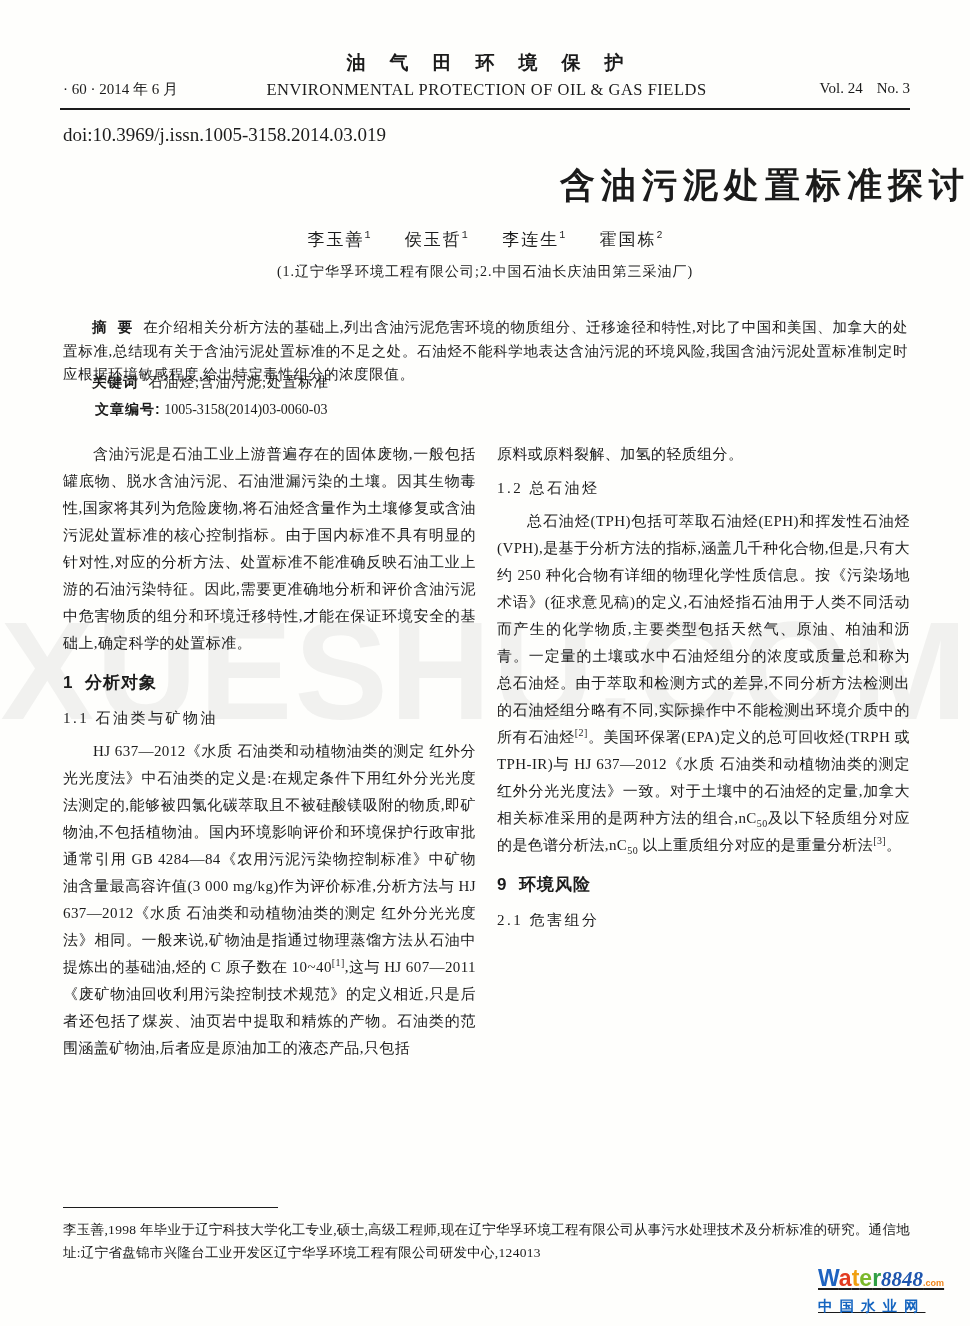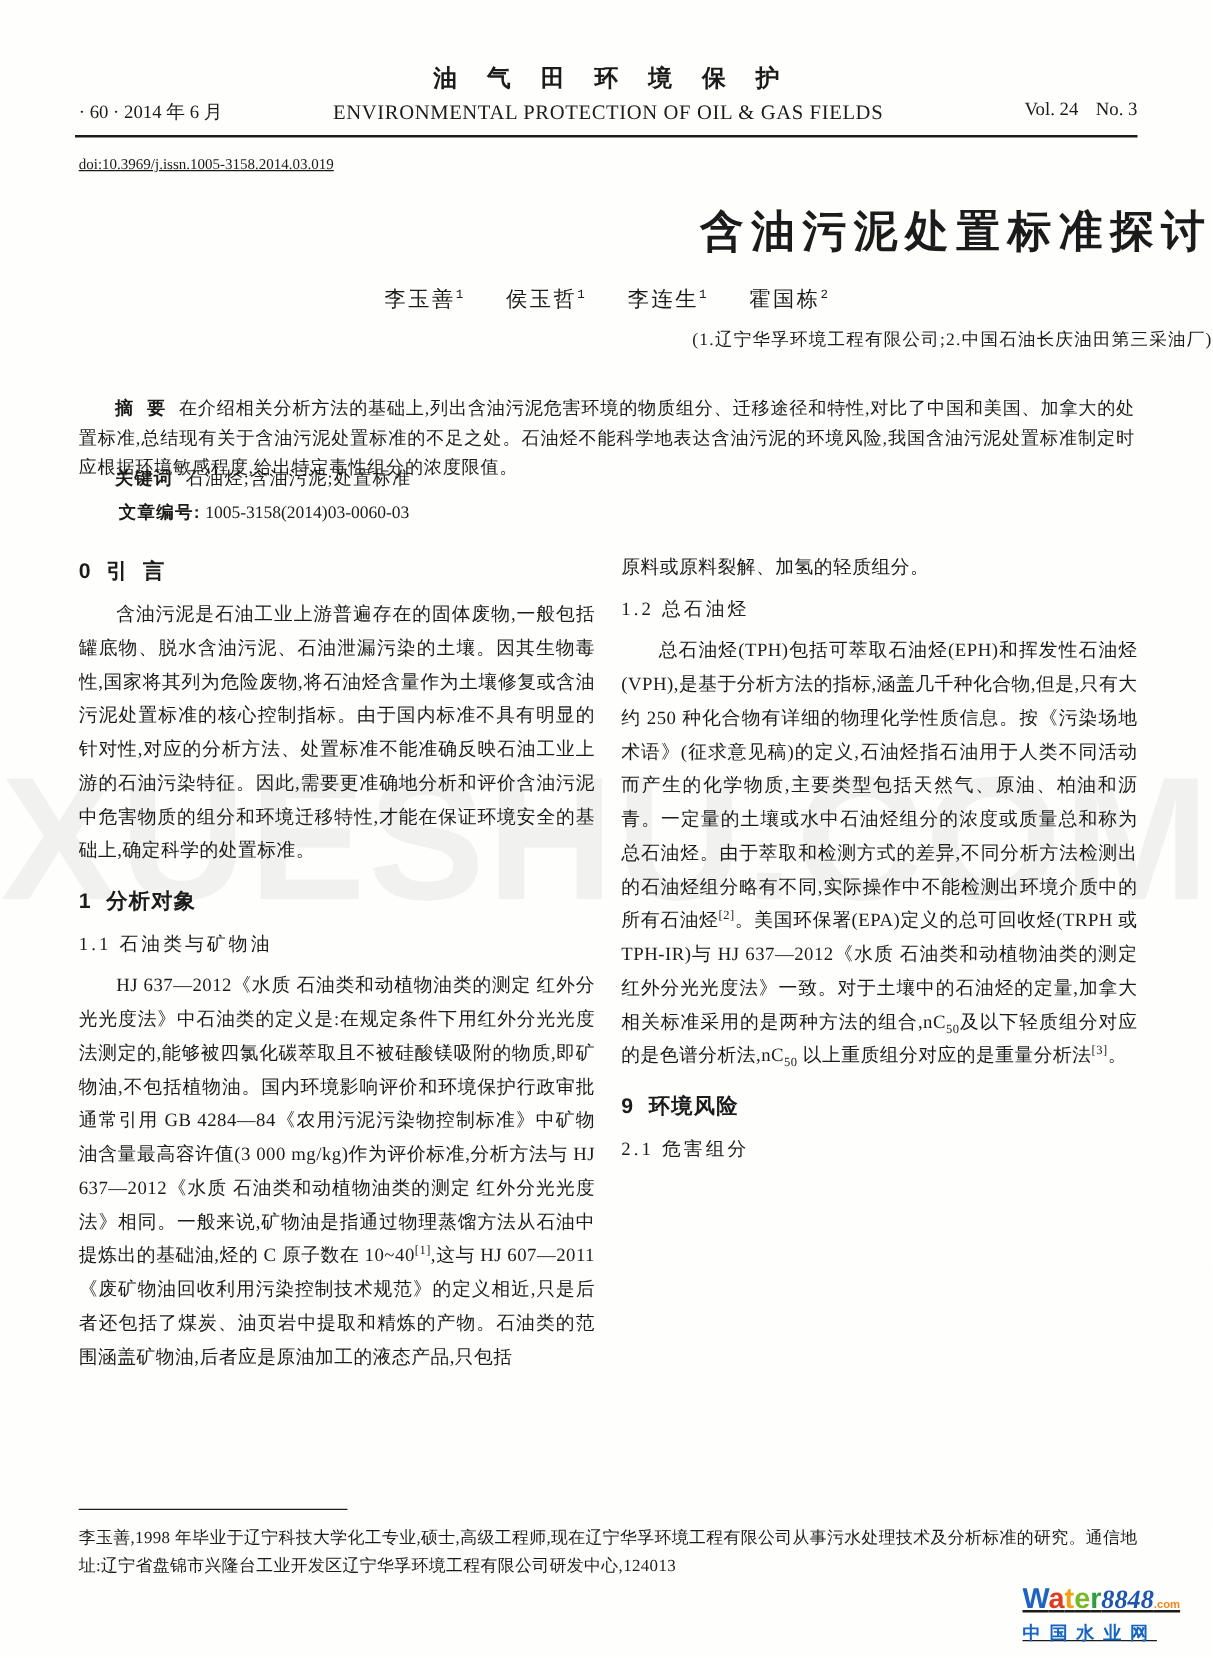--- a/index.html
+++ b/index.html
@@ -18,35 +18,35 @@
   .hrow {
     position:absolute; top:80px; left:63px; width:847px; height:22px;
   }
   .hl { position:absolute; left:0; top:0; font-size:15px; }
   .hc { position:absolute; left:0; right:0; top:0; text-align:center;
         font-size:16.5px; letter-spacing:0.5px; }
   .hv { position:absolute; right:0; top:0; font-size:15px; }
   .hv .gap { display:inline-block; width:14px; }
   .rule { position:absolute; top:108px; left:60px; width:850px; height:2px;
           background:#1c1c1c; }
-  .doi { position:absolute; top:124px; left:63px; font-size:12px;text-decoration:underline; }
+  .doi { position:absolute; top:124px; left:63px; font-size:19px; }
   
   .title {
     position:absolute; top:162px; left:0; width:100%; text-align:right;
     font-family:"Liberation Sans","DejaVu Sans",sans-serif;
     font-weight:bold; font-size:35px; letter-spacing:6px;
   }
   .authors {
     position:absolute; top:228px; left:0; width:100%; text-align:center;
     font-size:17px; letter-spacing:2px;
   }
   .authors .author { margin:0 14px;font-family:Liberation Mono, monospace; }
   .authors sup { font-size:10px; letter-spacing:0; }
   .affil {
-    position:absolute; top:263px; left:0; width:100%; text-align:right;
+    position:absolute; top:263px; left:0; width:100%; text-align:center;
     font-size:14px; letter-spacing:1px;
   }
   
   .abstract {
     position:absolute; top:292px; left:63px; width:845px;
     font-size:14.5px; line-height:23.5px; text-align:justify;
     text-indent:29px; letter-spacing:0.6px;margin-top:24px;
   }
   .lbl {
     font-family:"Liberation Sans","DejaVu Sans",sans-serif;
@@ -140,21 +140,20 @@
   <div class="affil">(1.辽宁华孚环境工程有限公司;2.中国石油长庆油田第三采油厂)</div>
 
   <div class="abstract"><b class="lbl">摘  要</b><span>在介绍相关分析方法的基础上,列出含油污泥危害环境的物质组分、迁移途径和特性,对比了中国和美国、加拿大的处置标准,总结现有关于含油污泥处置标准的不足之处。石油烃不能科学地表达含油污泥的环境风险,我国含油污泥处置标准制定时应根据环境敏感程度,给出特定毒性组分的浓度限值。</span></div>
   <div class="kw"><b class="lbl">关键词</b><span>石油烃;含油污泥;处置标准</span></div>
   <div class="aid"><b>文章编号:</b> <span>1005-3158(2014)03-0060-03</span></div>
 
   <div class="watermark">XUESHU.COM</div>
 
   <div class="cols">
     <div class="col">
-      <h2>0  引  言</h2>
       <p class="indent"><span>含油污泥是石油工业上游普遍存在的固体废物,一般包括罐底物、脱水含油污泥、石油泄漏污染的土壤。因其生物毒性,国家将其列为危险废物,将石油烃含量作为土壤修复或含油污泥处置标准的核心控制指标。由于国内标准不具有明显的针对性,对应的分析方法、处置标准不能准确反映石油工业上游的石油污染特征。因此,需要更准确地分析和评价含油污泥中危害物质的组分和环境迁移特性,才能在保证环境安全的基础上,确定科学的处置标准。</span></p>
       <h2>1  分析对象</h2>
       <h3>1.1 石油类与矿物油</h3>
       <p class="indent"><span>HJ 637—2012《水质 石油类和动植物油类的测定 红外分光光度法》中石油类的定义是:在规定条件下用红外分光光度法测定的,能够被四氯化碳萃取且不被硅酸镁吸附的物质,即矿物油,不包括植物油。国内环境影响评价和环境保护行政审批通常引用 GB 4284—84《农用污泥污染物控制标准》中矿物油含量最高容许值(3 000 mg/kg)作为评价标准,分析方法与 HJ 637—2012《水质 石油类和动植物油类的测定 红外分光光度法》相同。一般来说,矿物油是指通过物理蒸馏方法从石油中提炼出的基础油,烃的 C 原子数在 10~40</span><sup class="ref">[1]</sup><span>,这与 HJ 607—2011《废矿物油回收利用污染控制技术规范》的定义相近,只是后者还包括了煤炭、油页岩中提取和精炼的产物。石油类的范围涵盖矿物油,后者应是原油加工的液态产品,只包括</span></p>
     </div>
     <div class="col">
       <p><span>原料或原料裂解、加氢的轻质组分。</span></p>
       <h3>1.2 总石油烃</h3>
       <p class="indent"><span>总石油烃(TPH)包括可萃取石油烃(EPH)和挥发性石油烃(VPH),是基于分析方法的指标,涵盖几千种化合物,但是,只有大约 250 种化合物有详细的物理化学性质信息。按《污染场地术语》(征求意见稿)的定义,石油烃指石油用于人类不同活动而产生的化学物质,主要类型包括天然气、原油、柏油和沥青。一定量的土壤或水中石油烃组分的浓度或质量总和称为总石油烃。由于萃取和检测方式的差异,不同分析方法检测出的石油烃组分略有不同,实际操作中不能检测出环境介质中的所有石油烃</span><sup class="ref">[2]</sup><span>。美国环保署(EPA)定义的总可回收烃(TRPH 或 TPH-IR)与 HJ 637—2012《水质 石油类和动植物油类的测定 红外分光光度法》一致。对于土壤中的石油烃的定量,加拿大相关标准采用的是两种方法的组合,nC</span><sub class="sb">50</sub><span>及以下轻质组分对应的是色谱分析法,nC</span><sub class="sb">50</sub><span> 以上重质组分对应的是重量分析法</span><sup class="ref">[3]</sup><span>。</span></p>
       <h2>9  环境风险</h2>

